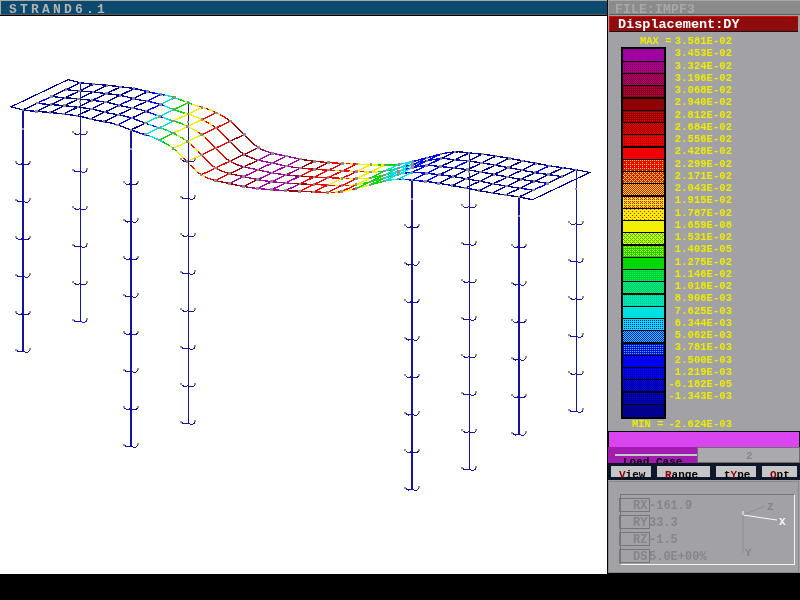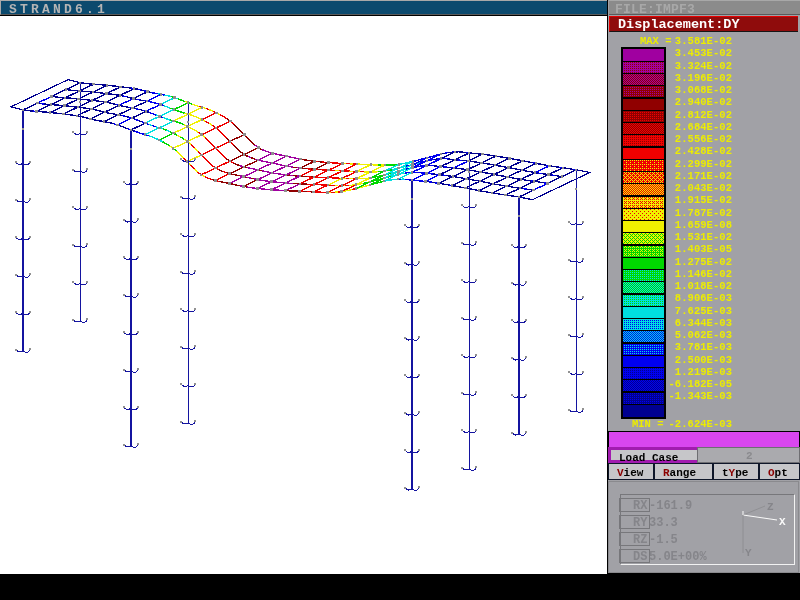--- a/index.html
+++ b/index.html
@@ -12,26 +12,26 @@
  border-top:1px solid #a8a8a8;border-bottom:1px solid #5a5a5a}
 .fbar span{position:absolute;left:6px;top:1px;font-weight:bold;font-size:13px;letter-spacing:0.2px;color:#a8a8a8}
 .title{position:absolute;left:1px;top:16px;width:189px;height:16px;background:#8f0c0c;
  border-top:1.5px solid #e80000;border-left:1.5px solid #e80000;border-bottom:1.5px solid #161616}
 .title span{position:absolute;left:8px;top:0px;font-weight:bold;font-size:13.5px;letter-spacing:0px;color:#fff}
 .yv{position:absolute;right:68px;font-weight:bold;font-size:10.5px;letter-spacing:0.05px;color:#ecec00;line-height:10px}
 .ymax{position:absolute;left:32px;top:36px;font-weight:bold;font-size:10.5px;color:#ecec00;line-height:10px}
 .ymin{position:absolute;left:24px;top:418.5px;font-weight:bold;font-size:10.5px;color:#ecec00;line-height:10px}
 .ls{position:absolute;left:0px;top:431px;width:192px;height:24px;background:#d946ef;border:1px solid #000;
  font-weight:bold;font-size:11px;letter-spacing:0.05px;color:#000;padding:14px 0 0 9px}
-.lc{position:absolute;left:0px;top:447px;width:100px;height:16px;background:#c6c6c9;border:3px solid #a21caf;
+.lc{position:absolute;left:0px;top:447px;width:100px;height:16px;background:#c6c6c9;border:7px solid #a21caf;
  font-weight:bold;font-size:11px;color:#000;padding:2px 0 0 8px}
 .lcv{position:absolute;left:89px;top:447px;width:103px;height:16px;background:#aaaaae;border:1px solid #6e6e72;
  font-weight:bold;font-size:11px;color:#8a8a8e;padding:2px 0 0 48px}
 .menu{position:absolute;left:0;top:463px;width:192px;height:17px;display:flex}
-.mi{background:#c6c6c9;border:1px solid #0f172a;font-weight:bold;font-size:11px;color:#000;padding:2.5px 0 0 8px}
+.mi{background:#c6c6c9;border:3px solid #0f172a;font-weight:bold;font-size:11px;color:#000;padding:2.5px 0 0 8px}
 .mi b{color:#8b0000}
 .bigp{position:absolute;left:0px;top:481px;width:191px;height:92px;background:#a1a1a6;border:1px solid #8a8a8e}
 .inset{position:absolute;left:11px;top:12px;width:175px;height:71px;border-top:1px solid #77777b;border-left:1px solid #77777b;
  border-bottom:1px solid #f2f2f2;border-right:1px solid #f2f2f2}
 .rl{position:absolute;left:-2px;width:31px;height:14px;border:1px solid #77777b;font-weight:bold;font-size:12px;
  color:#85858a;padding:0 0 0 13px}
 .rv{position:absolute;font-weight:bold;font-size:12px;color:#85858a;width:70px;text-align:left}
 </style></head><body>
 <div class="canvas"></div>
 <div class="tbar">

